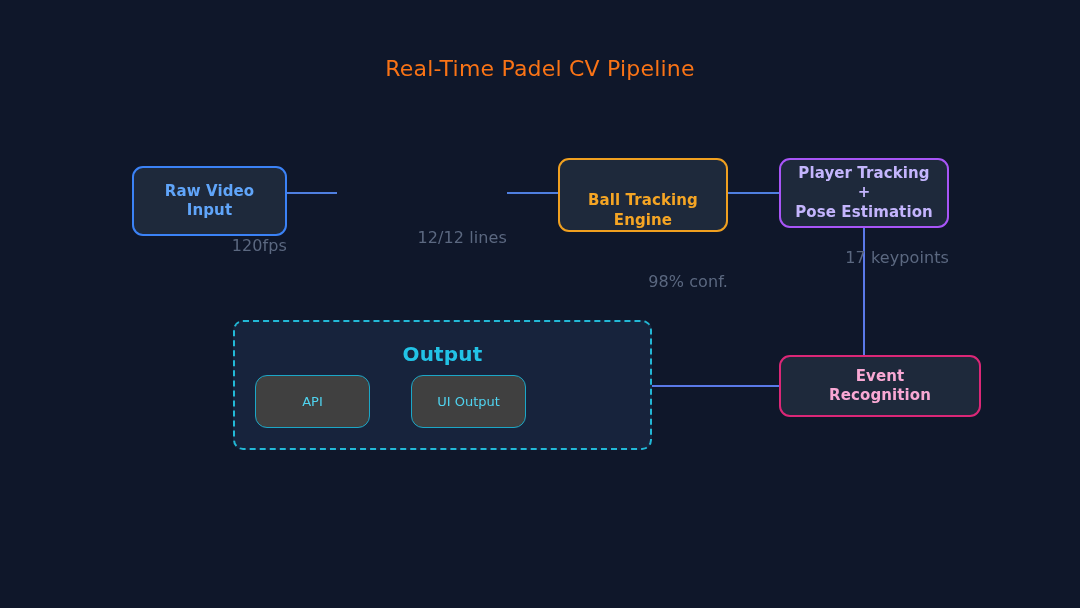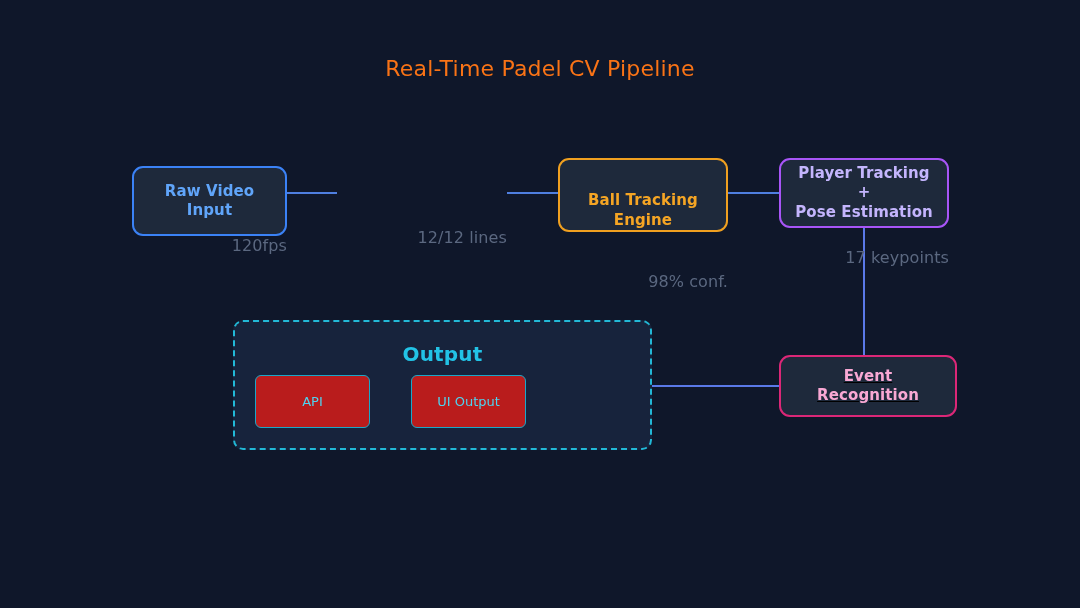--- a/index.html
+++ b/index.html
@@ -58,21 +58,21 @@
   }
 
   #node-raw-video      { left:132px; top:158px; width:155px; height:70px; border-color:#3b82f6;margin-top:8px; }
   #node-raw-video .node-label { color:#60a5fa; }
   #node-court-line     { left:337px; top:158px; width:170px; height:70px; border-color:#22c55e; }
   #node-court-line .node-label { color:#34d399; }
   #node-ball-tracking  { left:558px; top:158px; width:170px; height:74px; border-color:#f0a020;align-items:flex-end; }
   #node-ball-tracking .node-label { color:#f5a524; }
   #node-player-tracking{ left:779px; top:158px; width:170px; height:70px; border-color:#a855f7; }
   #node-player-tracking .node-label { color:#c4b5fd; }
-  #node-event-recognition { left:779px; top:355px; width:178px; height:62px; border-color:#db2777;text-decoration:underline; }
+  #node-event-recognition { left:779px; top:355px; width:202px; height:62px; border-color:#db2777; }
   #node-event-recognition .node-label { color:#f9a8d4; }
 
   #caption-raw-video     { left:132px; top:236px; width:155px; }
   #caption-court-line    { left:337px; top:228px; width:170px; }
   #caption-ball-tracking { left:558px; top:236px; width:170px;margin-top:36px; }
   #caption-player-tracking{ left:779px; top:248px; width:170px; }
 
   
   .conn-h {
     position: absolute;
@@ -113,22 +113,22 @@
     color: #22c3e6;
     letter-spacing: 0.2px;
   }
   .out-box {
     position: absolute;
     top: 53px;
     width: 115px;
     height: 53px;
     box-sizing: border-box;
     border: 1.5px solid #1ba7c7;
-    border-radius: 6px;
-    background: #b91c1c;
+    border-radius: 12px;
+    background: #404040;
     display: flex;
     align-items: center;
     justify-content: center;
     font-size: 13px;
     color: #4fd3ef;
   }
   #out-box-api        { left: 20px; }
   #out-box-ui-output  { left: 152px; margin-left: 24px; }
   #out-box-highlights { left: 284px; }
 </style>

